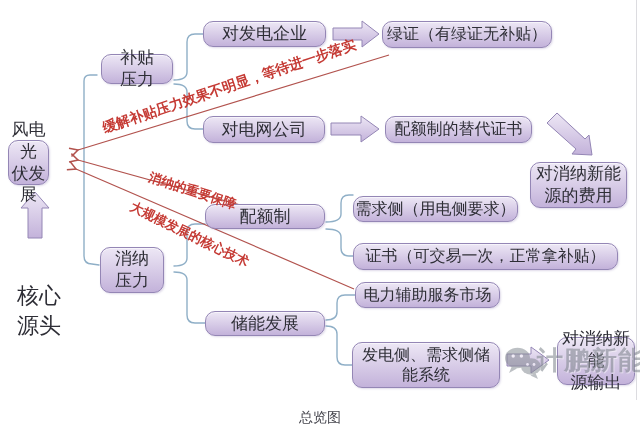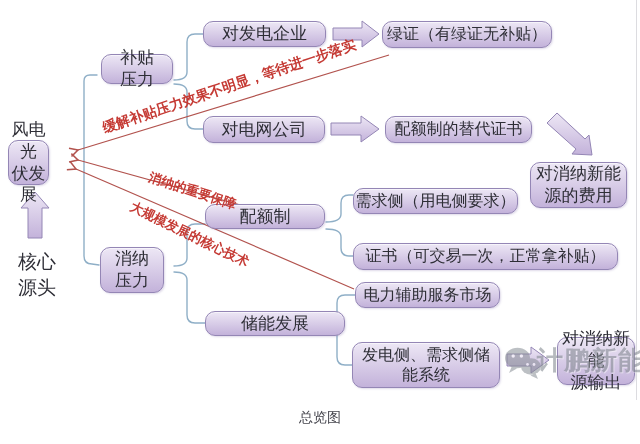--- a/index.html
+++ b/index.html
@@ -24,23 +24,24 @@
     color:var(--node_text,#2e2e36);
     background:linear-gradient(to bottom, var(--node_fill_top,#ede7f5) 0%, var(--node_fill_bottom,#c3b2da) 100%);
     border:1px solid var(--node_border,#9486b5);
     border-radius:10px;
     box-shadow:inset 0 1px 0 rgba(255,255,255,.55), 1px 1px 2px rgba(130,110,170,.25);
     box-sizing:border-box;
   }
   .fs17{font-size:17px;}
   .plain-label{
     position:absolute;
-    white-space:pre-line;text-align:center;
-    font-size:19px;line-height:1.35;
+    white-space:pre-line;text-align:right;
+    font-size:22px;line-height:1.35;
     color:var(--node_text,#2e2e36);
+    margin-top:32px;
   }
   
   svg .connector{fill:none;stroke:var(--connector,#8fafc7);stroke-width:1.4;stroke-linecap:round;}
   svg .red-line{stroke:var(--red_line,#b2534e);stroke-width:1.2;fill:none;}
   svg .marker-red{stroke:var(--red_line,#b2534e);fill:none;stroke-width:1.4;}
   svg .block-arrow{fill:url(#gArrow);stroke:var(--node_border,#9486b5);stroke-width:1;}
   svg .stop-top{stop-color:var(--node_fill_top,#ede7f5);}
   svg .stop-bottom{stop-color:var(--node_fill_bottom,#c3b2da);}
   
   .red-note{
@@ -122,25 +123,25 @@
 源头</div>
 
   <div class="node fs17" style="left:101px;top:54px;width:72px;height:30px">补贴
 压力</div>
   <div class="node fs17" style="left:100px;top:247px;width:64px;height:46px">消纳
 压力</div>
 
   <div class="node fs17" style="left:203px;top:21px;width:123px;height:26px">对发电企业</div>
   <div class="node fs17" style="left:203px;top:116px;width:122px;height:27px">对电网公司</div>
   <div class="node fs17" style="left:205px;top:204px;width:120px;height:25px">配额制</div>
-  <div class="node fs17" style="left:205px;top:311px;width:140px;height:25px">储能发展</div>
+  <div class="node fs17" style="left:205px;top:311px;width:120px;height:25px">储能发展</div>
 
   <div class="node" style="left:382px;top:21px;width:170px;height:27px">绿证（有绿证无补贴）</div>
   <div class="node" style="left:385px;top:116px;width:147px;height:27px">配额制的替代证书</div>
-  <div class="node" style="left:353px;top:188px;width:165px;height:26px">需求侧（用电侧要求）</div>
+  <div class="node" style="left:353px;top:196px;width:165px;height:26px">需求侧（用电侧要求）</div>
   <div class="node" style="left:355px;top:282px;width:145px;height:26px">电力辅助服务市场</div>
   <div class="node" style="left:353px;top:243px;width:265px;height:27px">证书（可交易一次，正常拿补贴）</div>
   <div class="node" style="left:352px;top:342px;width:148px;height:46px">发电侧、需求侧储
 能系统</div>
 
   <div class="node fs17" style="left:530px;top:162px;width:97px;height:46px">对消纳新能
 源的费用</div>
   <div class="node fs17" style="left:557px;top:337px;width:78px;height:48px">对消纳新能
 源输出</div>
 

